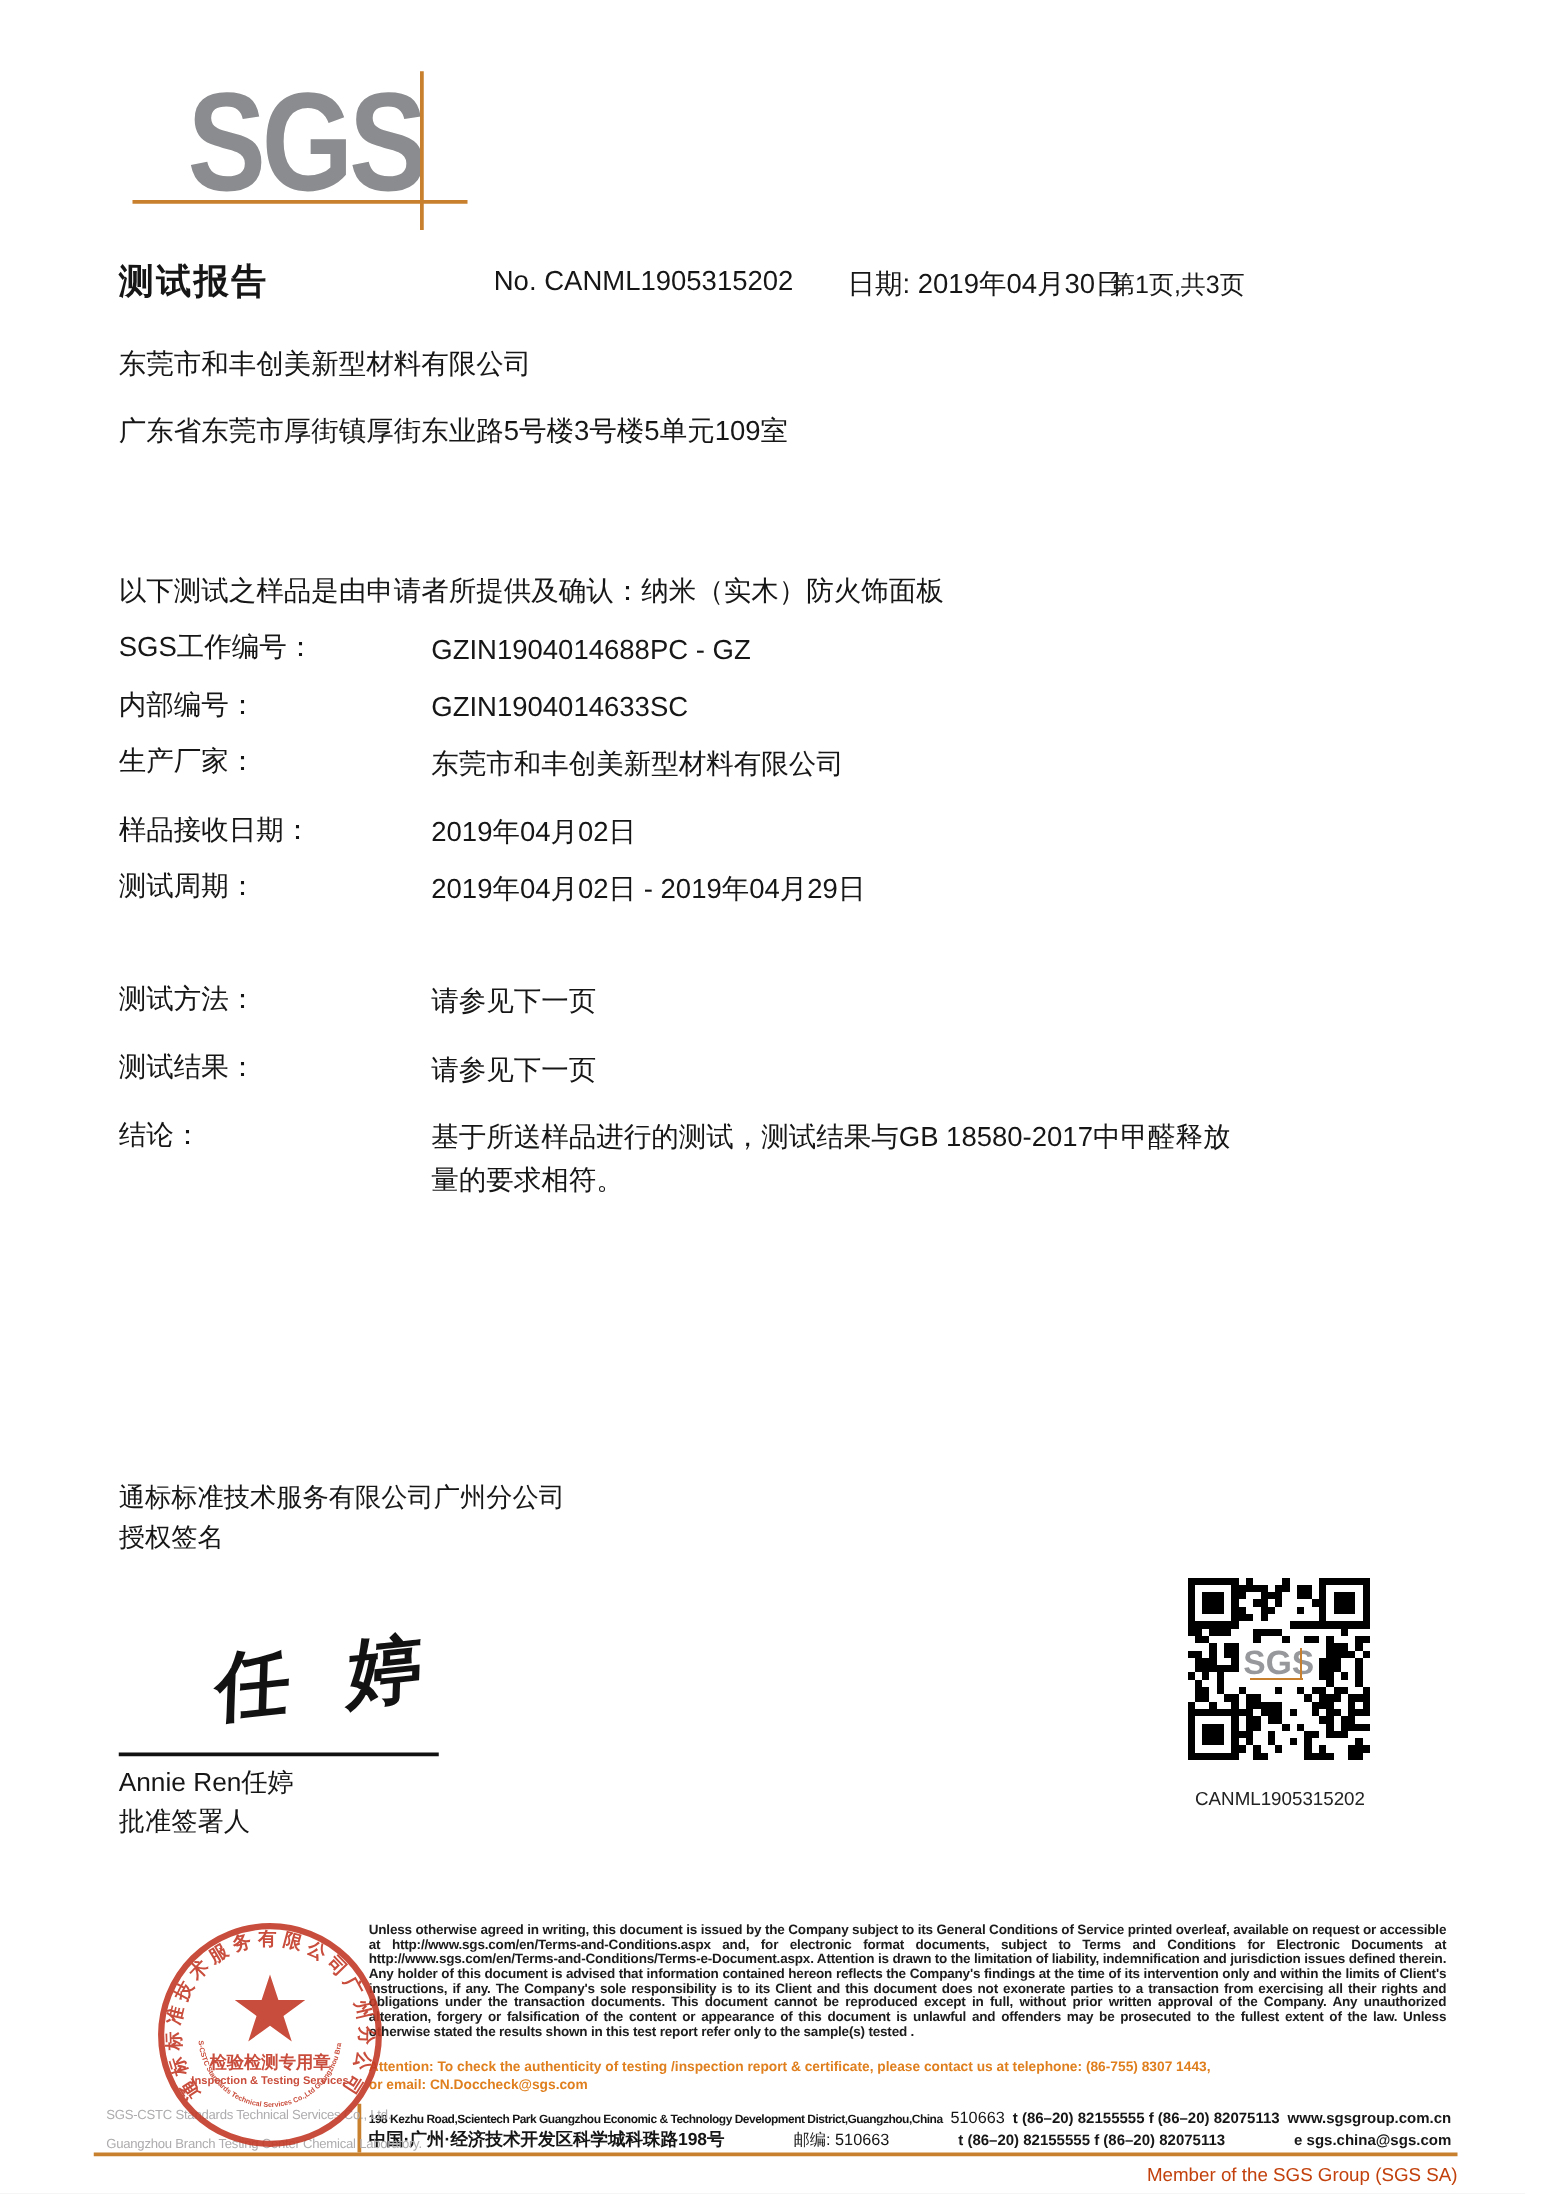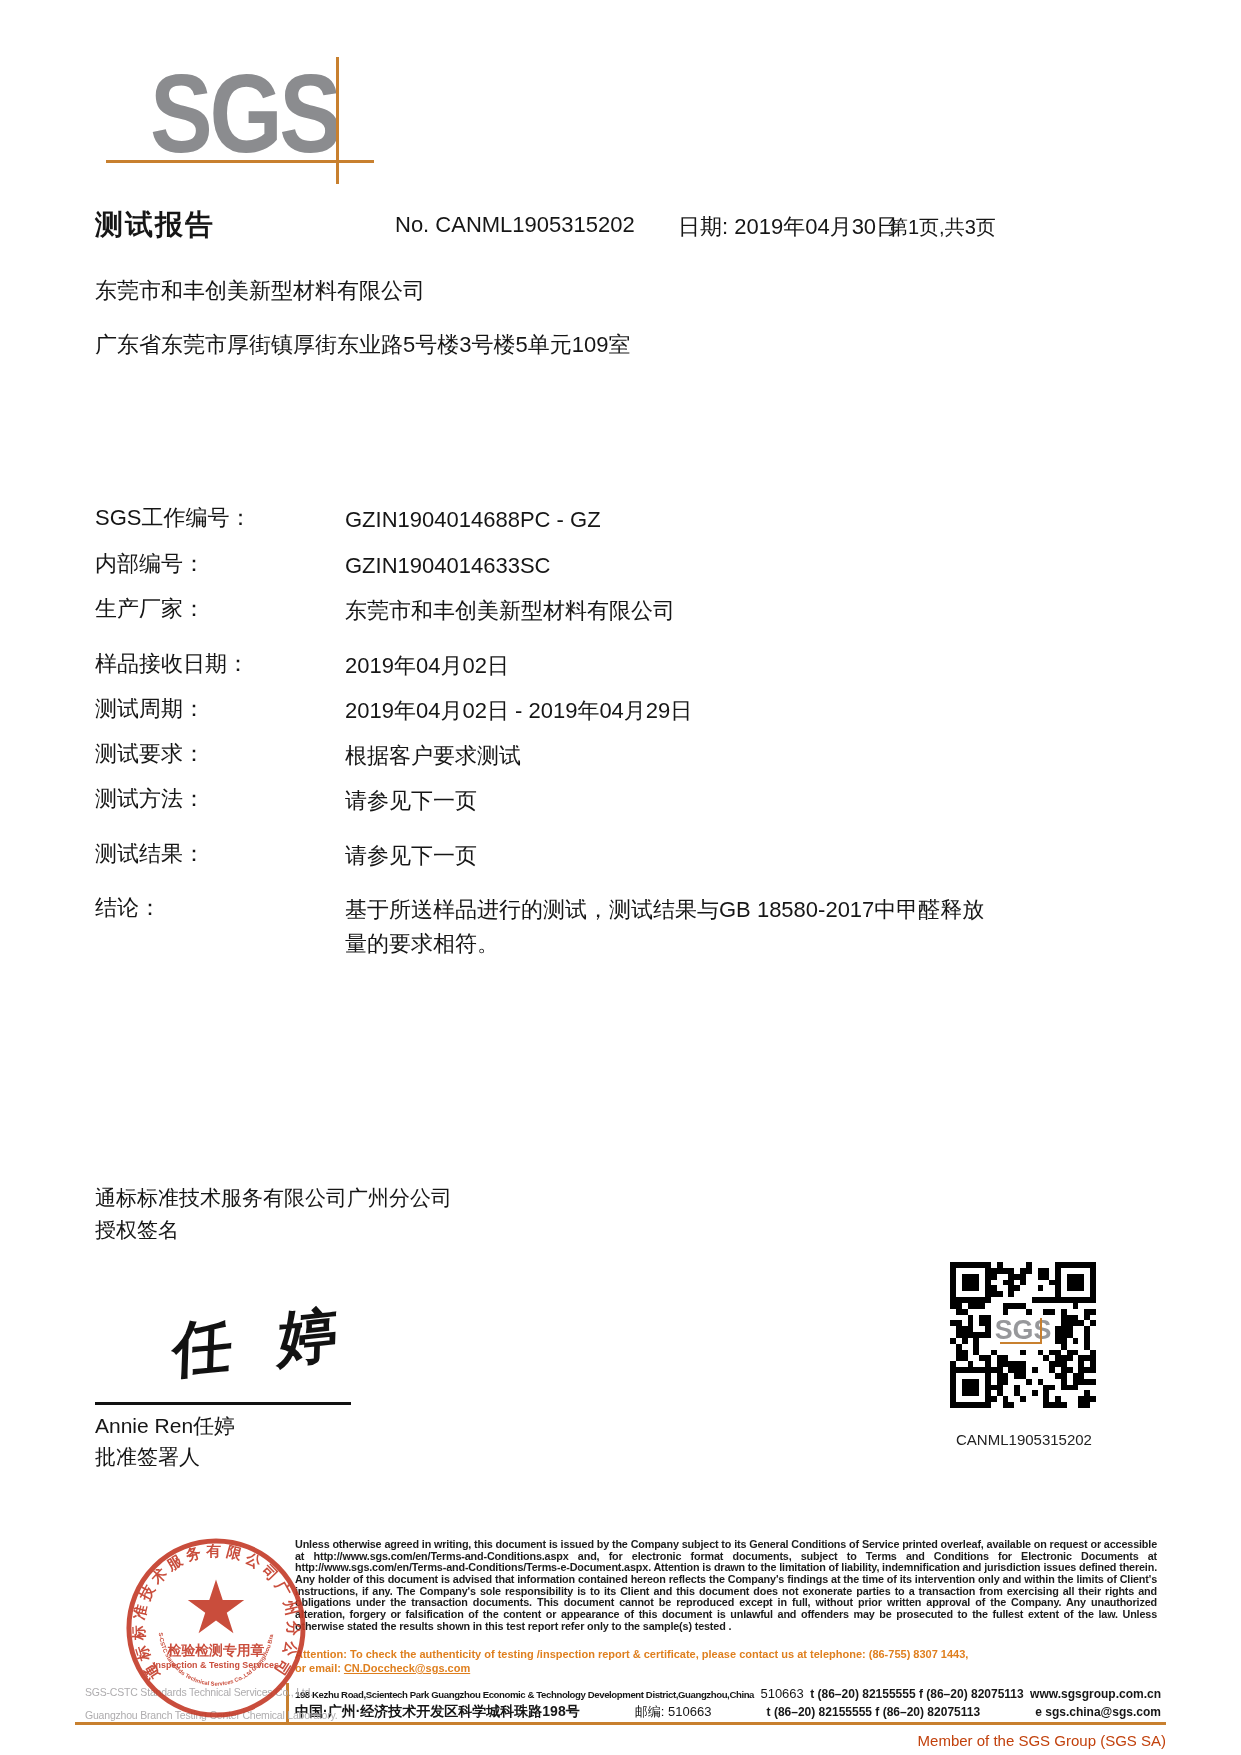--- a/index.html
+++ b/index.html
@@ -42,21 +42,21 @@
 
   .stamp{left:122px;top:1534px;width:188px;height:188px;opacity:0.9;z-index:3;}
 
   .grayline1{left:85px;top:1686px;font-size:10.5px;color:#aeacae;letter-spacing:-0.2px;z-index:1;white-space:nowrap;}
   .grayline2{left:85px;top:1709px;font-size:10.5px;color:#aeacae;letter-spacing:-0.2px;z-index:1;white-space:nowrap;}
 
   .disclaimer{left:295px;top:1539px;width:862px;font-size:10.8px;line-height:1.08;
               text-align:justify;font-weight:bold;color:#1c1c1c;letter-spacing:-0.15px;}
   .attention{left:295px;top:1648px;width:862px;font-size:11px;line-height:1.25;
              font-weight:bold;color:#df7f1e;}
-  .attention .email{text-decoration:underline;margin-top:30px;}
+  .attention .email{margin-top:30px;}
 
   .footer-vbar{left:286px;top:1683px;width:3px;height:39px;background:#c8802f;}
   .footer-row1{left:295px;top:1686px;width:866px;display:flex;align-items:baseline;
                justify-content:space-between;white-space:nowrap;}
   .footer-row2{left:295px;top:1703px;width:866px;display:flex;align-items:baseline;
                justify-content:space-between;white-space:nowrap;}
   .f-addr-en{font-size:9.6px;font-weight:bold;letter-spacing:-0.4px;}
   .f-post{font-size:13px;}
   .f-contact{font-size:12px;font-weight:bold;}
   .f-web,.f-email{font-size:12px;font-weight:bold;}
@@ -74,38 +74,36 @@
   <div class="abs logo-vline"></div>
 
   <div class="abs doc-title">测试报告</div>
   <div class="abs report-no">No. CANML1905315202</div>
   <div class="abs report-date">日期: 2019年04月30日</div>
   <div class="abs page-info">第1页,共3页</div>
 
   <div class="abs applicant-name">东莞市和丰创美新型材料有限公司</div>
   <div class="abs applicant-address">广东省东莞市厚街镇厚街东业路5号楼3号楼5单元109室</div>
 
+  <div class="abs sample-statement">以下测试之样品是由申请者所提供及确认：纳米（实木）防火饰面板</div>
 
   <div class="abs field-row" style="top:503px">
     <span class="field-label">SGS工作编号：</span><span class="field-value">GZIN1904014688PC - GZ</span>
   </div>
   <div class="abs field-row" style="top:549px">
     <span class="field-label">内部编号：</span><span class="field-value">GZIN1904014633SC</span>
   </div>
   <div class="abs field-row" style="top:594px">
     <span class="field-label">生产厂家：</span><span class="field-value">东莞市和丰创美新型材料有限公司</span>
   </div>
   <div class="abs field-row" style="top:649px">
     <span class="field-label">样品接收日期：</span><span class="field-value">2019年04月02日</span>
   </div>
   <div class="abs field-row" style="top:694px">
     <span class="field-label">测试周期：</span><span class="field-value">2019年04月02日 - 2019年04月29日</span>
-  </div>
-  <div class="abs field-row" style="top:739px">
-    <span class="field-label">测试要求：</span><span class="field-value">根据客户要求测试</span>
   </div>
   <div class="abs field-row" style="top:784px">
     <span class="field-label">测试方法：</span><span class="field-value">请参见下一页</span>
   </div>
   <div class="abs field-row" style="top:839px">
     <span class="field-label">测试结果：</span><span class="field-value">请参见下一页</span>
   </div>
   <div class="abs field-row" style="top:893px">
     <span class="field-label">结论：</span><span class="field-value">基于所送样品进行的测试，测试结果与GB 18580-2017中甲醛释放量的要求相符。</span>
   </div>

